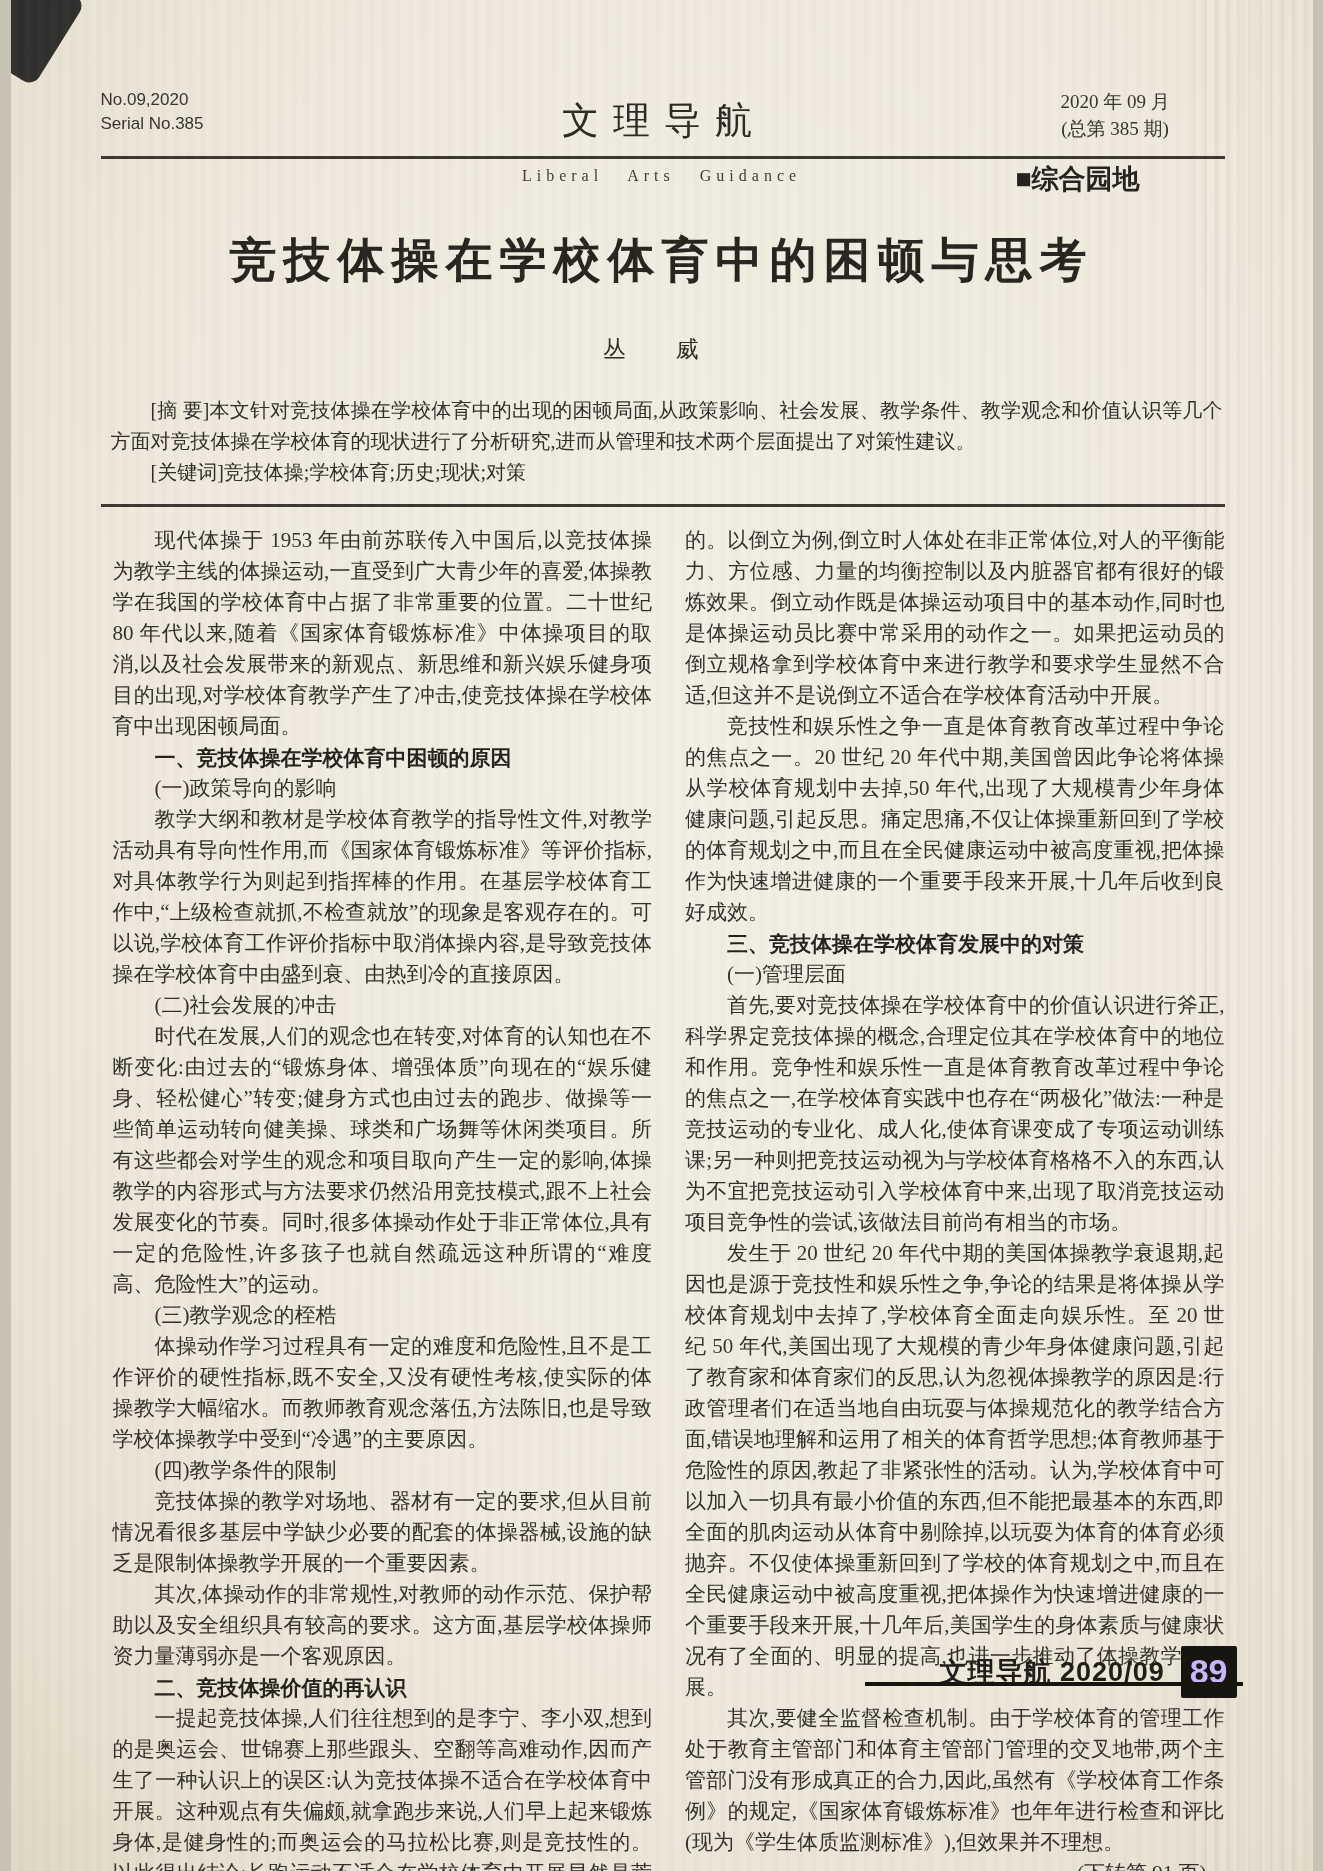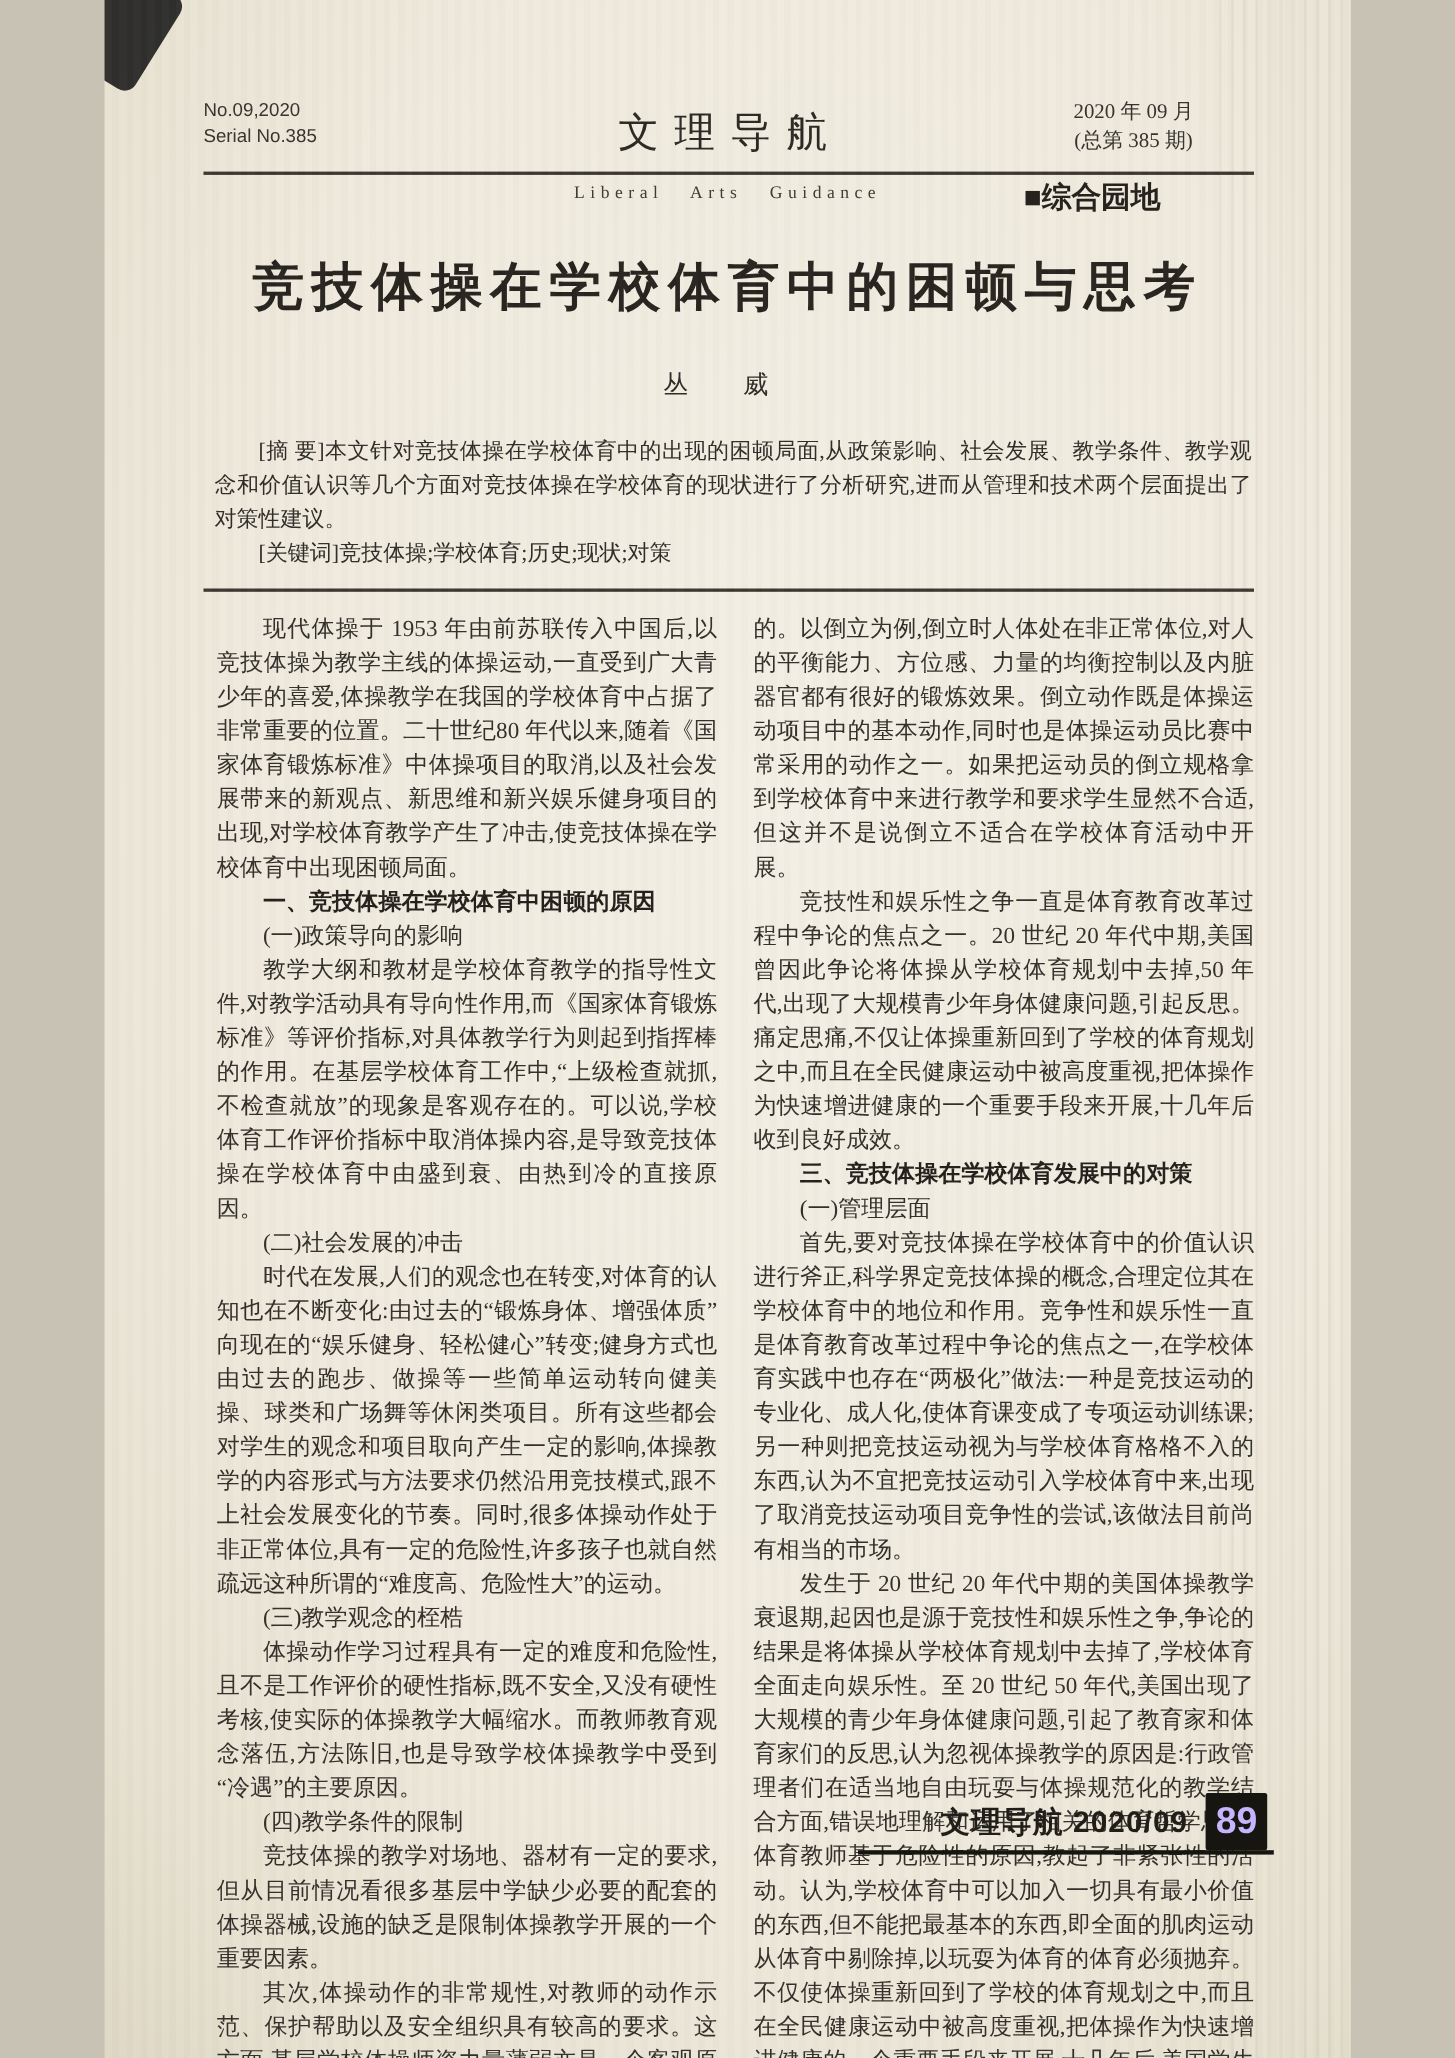--- a/index.html
+++ b/index.html
@@ -1,18 +1,18 @@
 <!DOCTYPE html>
 <html lang="zh"><head>
 <meta charset="utf-8">
 <style>
   html,body{margin:0;padding:0;background:#c8c2b4;}
   .page{
     position:relative;
-    width:1133px;height:1871px;
+    width:1302px;height:1871px;
     margin:0 auto;
     background:
       radial-gradient(ellipse at 55% 40%, #f3efe4 0%, #efeadd 55%, #e7e1d1 85%, #ded7c5 100%);
     color:#2f2c28;
     font-family:"Liberation Serif","DejaVu Serif",serif;
     overflow:hidden;
     box-sizing:border-box;
   }
   
   .corner-smudge{
@@ -87,21 +87,21 @@
   .col p{margin:0;}
   .para{text-indent:2em;}
   .para.no-indent{text-indent:0;}
   .h1{font-family:"Liberation Sans","DejaVu Sans",sans-serif;font-weight:700;text-indent:2em;color:#221f1b;}
   .h2{text-indent:2em;}
   .cont-note{text-align:right;padding-right:18px;text-indent:0;}
 
   
   .footer{position:absolute;top:1630px;left:0;right:0;height:60px;}
   .footer-inner{
-    position:absolute;right:76px;top:0;display:flex;align-items:center;gap:16px;
+    position:absolute;right:76px;top:16px;display:flex;align-items:center;gap:16px;
   }
   .footer-journal{
     font-family:"Liberation Sans","DejaVu Sans",sans-serif;
     font-size:27px;font-weight:700;color:#211e1a;letter-spacing:1px;
   }
   .page-number{
     display:inline-block;background:#17150f;color:#c4b5fd;
     font-family:"Liberation Sans","DejaVu Sans",sans-serif;
     font-size:34px;font-weight:700;line-height:1;
     padding:8px 9px 10px;border-radius:2px;

